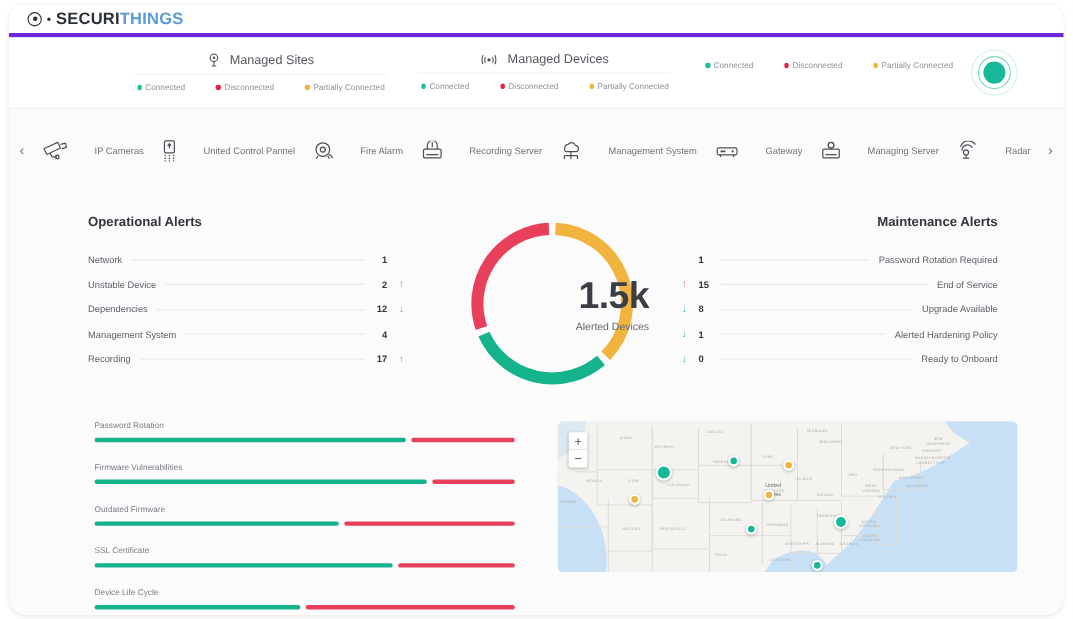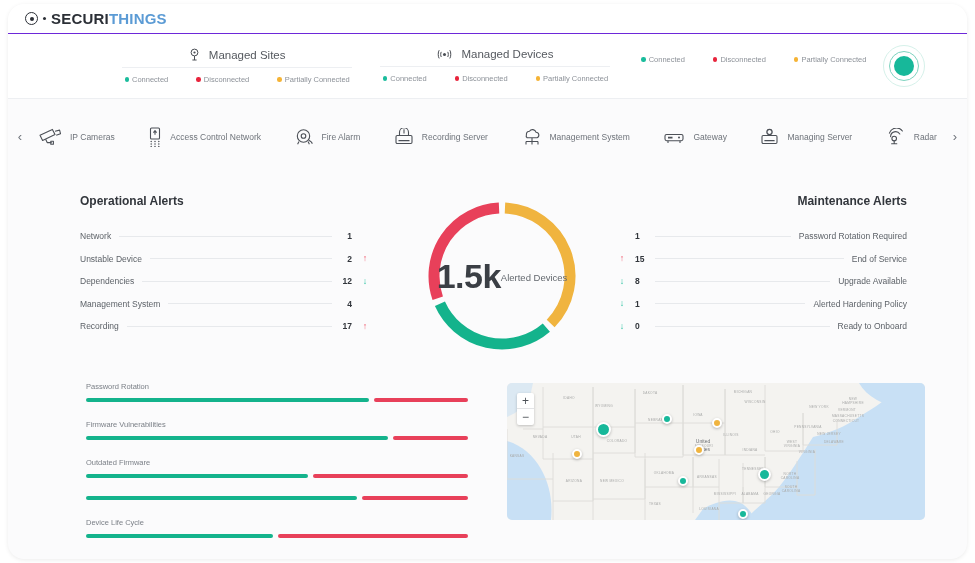--- a/index.html
+++ b/index.html
@@ -18,21 +18,21 @@
     border-radius: 16px;
     overflow: hidden;
     box-shadow: 0 1px 4px rgba(0,0,0,0.08);
   }
 
   
   .logo-bar {
     position: absolute; left: 0; top: 0;
     width: 100%; height: 30px;
     background: #ffffff;
-    border-bottom: 1px solid #6d28d9;
+    border-bottom: 4px solid #6d28d9;
     display: flex; align-items: center;
   }
   .logo-wrap { display: flex; align-items: center; margin-left: 17px; gap: 5px; }
   .logo-mark {
     width: 13px; height: 13px; border-radius: 50%;
     border: 1.6px solid #2b2f36;
     display: flex; align-items: center; justify-content: center;
   }
   .logo-mark i { width: 4px; height: 4px; border-radius: 50%; background: #2b2f36; display:block; }
   .logo-dot { width: 3px; height: 3px; border-radius: 50%; background: #2b2f36; }
@@ -83,21 +83,21 @@
     width: 100%; height: 75px;
     background: #fbfbfc;
     display: flex; align-items: center;
   }
   .devnav .arrow {
     width: 24px; text-align: center; color: #6f747b; font-size: 13px;
     cursor: pointer; user-select: none; flex: 0 0 auto;
   }
   .devnav-items { display: flex; flex: 1; justify-content: space-between; padding: 0 6px; }
   .dev-item {
-    display: flex; align-items: center; gap: 8px;
+    display: flex; align-items: center; gap: 24px;
     cursor: pointer; flex: 0 0 auto;
   }
   .dev-item .label { font-size: 8.5px; color: #6e737a; white-space: nowrap; }
   .dev-item svg { display: block; }
 
   
   .alerts-left  { position: absolute; left: 72px;  top: 190px; width: 290px; }
   .alerts-right { position: absolute; right: 60px; top: 190px; width: 290px; }
   .panel-title { font-size: 12px; font-weight: 700; color: #32363c; margin-bottom: 17px; }
   .alerts-right .panel-title { text-align: right; }
@@ -113,22 +113,22 @@
   .tr.down { color: #1fbf9b; }
   .tr.none { color: transparent; }
 
   
   .donut-wrap {
     position: absolute; left: 406px; top: 192px;
     width: 176px; height: 160px;
   }
   .donut-center {
     position: absolute; inset: 0;
-    display: flex; flex-direction: row;
-    align-items: center; justify-content: center;
+    display: flex; flex-direction: column;
+    align-items: flex-end; justify-content: center;
     pointer-events: none;
   }
   .donut-value { font-size: 34px; font-weight: 700; color: #3b3f45; letter-spacing: -0.5px; }
   .donut-label { font-size: 9.5px; color: #63686e; margin-top: 3px; }
 
   
   .bars { position: absolute; left: 78px; top: 378px; width: 382px; }
   .bar-block { margin-bottom: 18px; }
   .bar-block:last-child { margin-bottom: 0; }
   .bar-label { font-size: 7.5px; color: #7a7f86; margin-bottom: 7px; }
@@ -289,21 +289,21 @@
               <circle cx="7" cy="14.4" r=".75" fill="#4c5057" stroke="none"></circle>
               <circle cx="10.8" cy="14.4" r=".75" fill="#4c5057" stroke="none"></circle>
             <circle cx="3.2" cy="17" r=".75" fill="#4c5057" stroke="none"></circle>
               <circle cx="7" cy="17" r=".75" fill="#4c5057" stroke="none"></circle>
               <circle cx="10.8" cy="17" r=".75" fill="#4c5057" stroke="none"></circle>
             <circle cx="3.2" cy="19.4" r=".75" fill="#4c5057" stroke="none"></circle>
               <circle cx="7" cy="19.4" r=".75" fill="#4c5057" stroke="none"></circle>
               <circle cx="10.8" cy="19.4" r=".75" fill="#4c5057" stroke="none"></circle>
           </svg>
         </span>
-        <span class="label">Access Control Network</span>
+        <span class="label">United Control Pannel</span>
       </div>
 
       <div class="dev-item">
         <span>
           <svg width="19" height="18" viewBox="0 0 19 18" fill="none" stroke="#4c5057" stroke-width="1.1">
             <circle cx="8.5" cy="8" r="6.2"></circle>
             <circle cx="8.5" cy="8" r="2.3"></circle>
             <path d="M13.8 12.2c2 1 3.4 2.4 3.4 3.6"></path>
             <path d="M4 13.6l-1.4 2.6M13 13.6l1.4 2.6"></path>
           </svg>
@@ -476,20 +476,21 @@
         </div>
       </div>
       <div class="bar-block">
         <div class="bar-label">Outdated Firmware</div>
         <div class="bar-track">
           <div class="bar-green" style="width: 58%;"></div>
           <div class="bar-red"></div>
         </div>
       </div>
       <div class="bar-block">
+        <div class="bar-label">SSL Certificate</div>
         <div class="bar-track">
           <div class="bar-green" style="width: 71%;"></div>
           <div class="bar-red"></div>
         </div>
       </div>
       <div class="bar-block">
         <div class="bar-label">Device Life Cycle</div>
         <div class="bar-track">
           <div class="bar-green" style="width: 49%;"></div>
           <div class="bar-red"></div>

